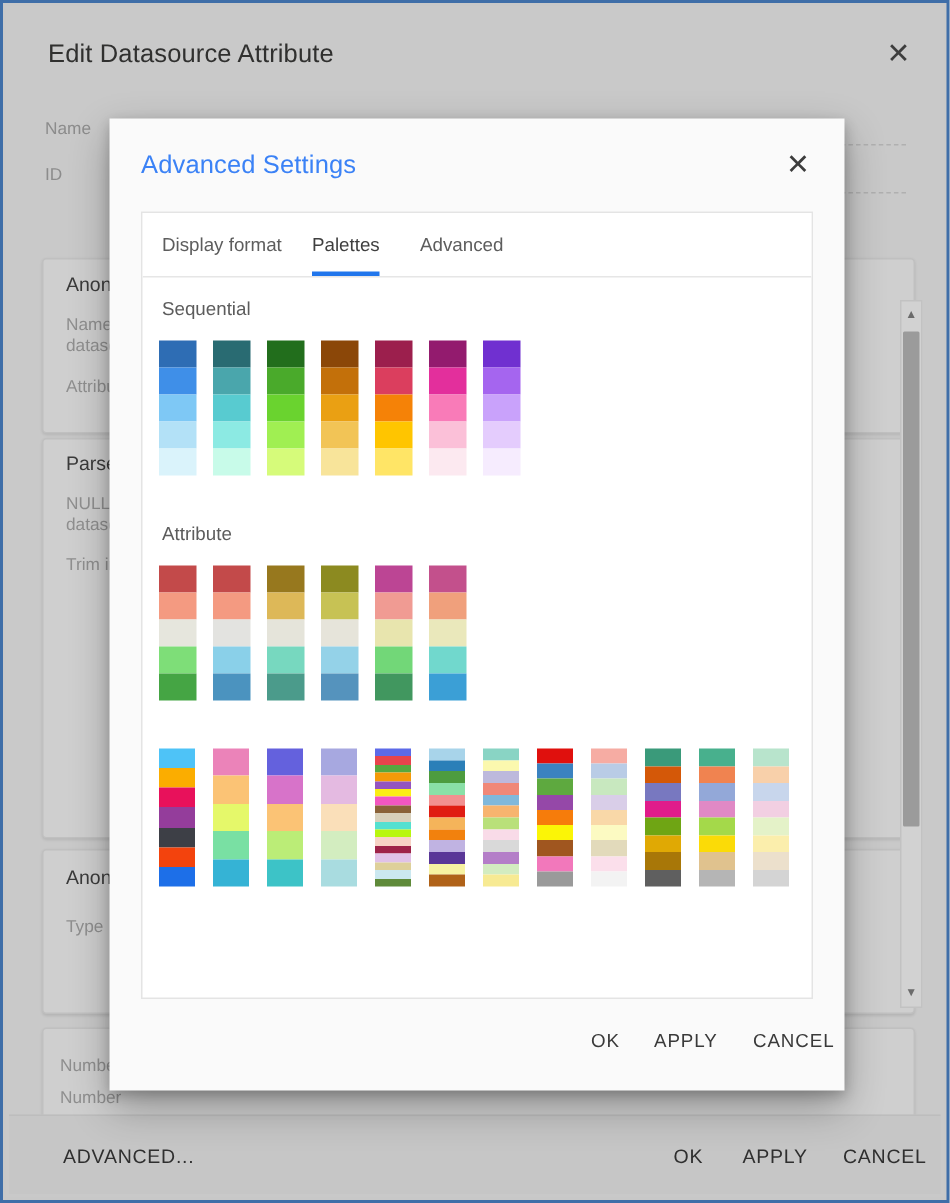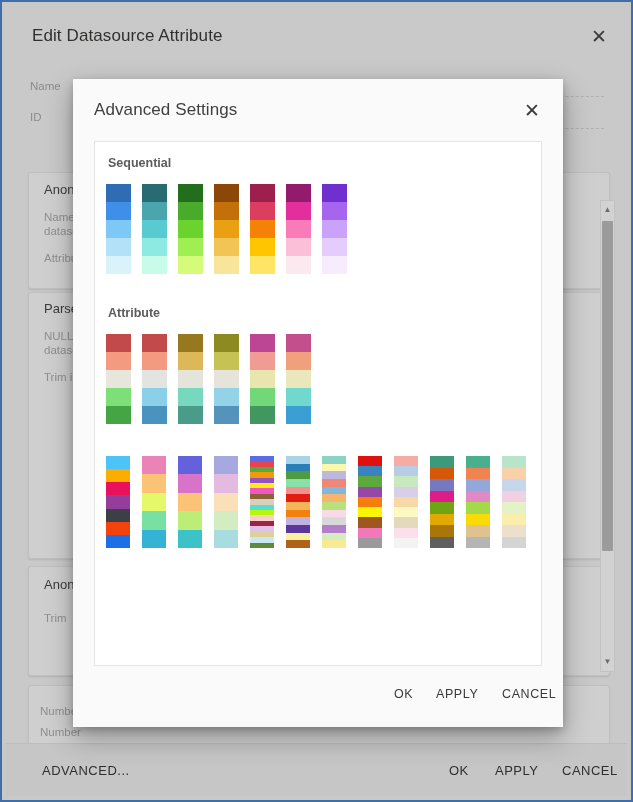--- a/index.html
+++ b/index.html
@@ -81,21 +81,21 @@
   .modal{
     position:absolute;left:71px;top:77px;width:490px;height:648px;
     background:#fafafa;
     box-shadow:0 11px 26px rgba(0,0,0,.30),0 3px 8px rgba(0,0,0,.22);
   }
   .modal-head{
     position:relative;height:62px;
   }
   .modal-title{
     position:absolute;left:21px;top:21px;
-    font-size:17px;color:#404040;letter-spacing:.1px;
+    font-size:17px;color:#3b82f6;letter-spacing:.1px;
   }
   .modal-close{
     position:absolute;right:18px;top:19px;
     width:26px;height:26px;text-align:center;line-height:25px;
     font-size:19px;color:#3c3c3c;cursor:pointer;border-radius:50%;
   }
   .modal-body{
     position:absolute;left:21px;top:62px;width:448px;height:525px;
     background:#ffffff;
     border:1px solid #e4e4e4;
@@ -112,21 +112,21 @@
   }
   .tab.active{color:#3f3f3f;}
   .tab .ink{
     position:absolute;left:0;right:0;bottom:0;height:3px;background:#2176ec;
   }
 
   .palette-area{
     position:relative;padding:14px 0 0 0;
   }
   .section{
-    position:relative;margin:0 0 0 0;font-weight:bold;
+    position:relative;margin:0 0 0 0;
   }
   .section-title{
     font-size:12.5px;color:#5c5c5c;margin:0 0 14px 13px;
   }
   .swatch-row{
     display:flex;margin-left:11px;
   }
   .palette{
     display:flex;flex-direction:column;
     width:25px;margin-right:11px;
@@ -167,21 +167,21 @@
     <div class="bg-card-text" style="left:40px;top:247px;">Attribu</div>
 
     <div class="bg-card" style="left:24px;top:288px;width:580px;height:265px;"></div>
     <div class="bg-card-title" style="left:40px;top:297px;">Parse</div>
     <div class="bg-card-text" style="left:40px;top:325px;">NULL v</div>
     <div class="bg-card-text" style="left:40px;top:339px;">dataso</div>
     <div class="bg-card-text" style="left:40px;top:366px;">Trim in</div>
 
     <div class="bg-card" style="left:24px;top:562px;width:580px;height:108px;"></div>
     <div class="bg-card-title" style="left:40px;top:573px;">Anony</div>
-    <div class="bg-card-text" style="left:40px;top:607px;">Trim</div>
+    <div class="bg-card-text" style="left:40px;top:607px;">Type</div>
 
     <div class="bg-card" style="left:24px;top:681px;width:580px;height:62px;"></div>
     <div class="bg-card-text" style="left:36px;top:700px;">Number</div>
     <div class="bg-card-text" style="left:36px;top:721px;">Number</div>
 
     <div class="bg-scroll">
       <div class="arr up">▲</div>
       <div class="thumb"></div>
       <div class="arr dn">▼</div>
     </div>
@@ -196,20 +196,32 @@
 
   <div class="modal">
 
     <div class="modal-head">
       <div class="modal-title">Advanced Settings</div>
       <div class="modal-close">✕</div>
     </div>
 
     <div class="modal-body">
 
+      <div class="tabs">
+        <div class="tab" style="left:13px;">
+          <span>Display format</span>
+        </div>
+        <div class="tab active" style="left:113px;">
+          <span>Palettes</span>
+          <span class="ink"></span>
+        </div>
+        <div class="tab" style="left:185px;">
+          <span>Advanced</span>
+        </div>
+      </div>
 
       <div class="palette-area">
 
         <div class="section">
           <div class="section-title">Sequential</div>
           <div class="swatch-row" id="row-sequential">
               <div class="palette">
                 <div class="band" style="height: 18px; background: rgb(46, 109, 180);"></div>
                 <div class="band" style="height: 18px; background: rgb(63, 143, 232);"></div>
                 <div class="band" style="height: 18px; background: rgb(126, 200, 245);"></div>

